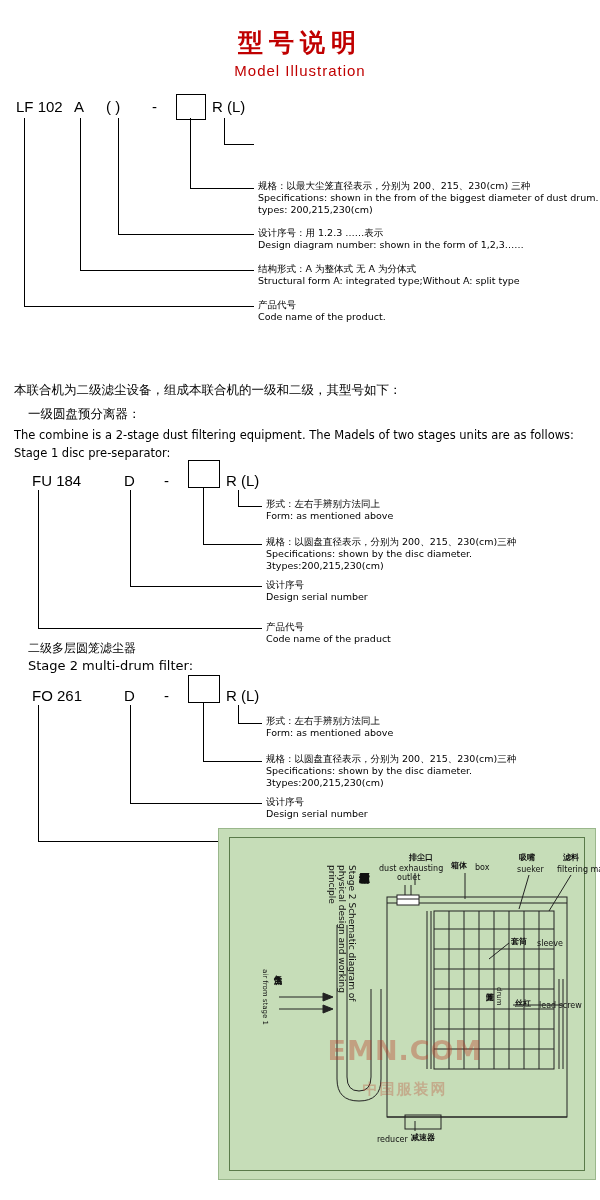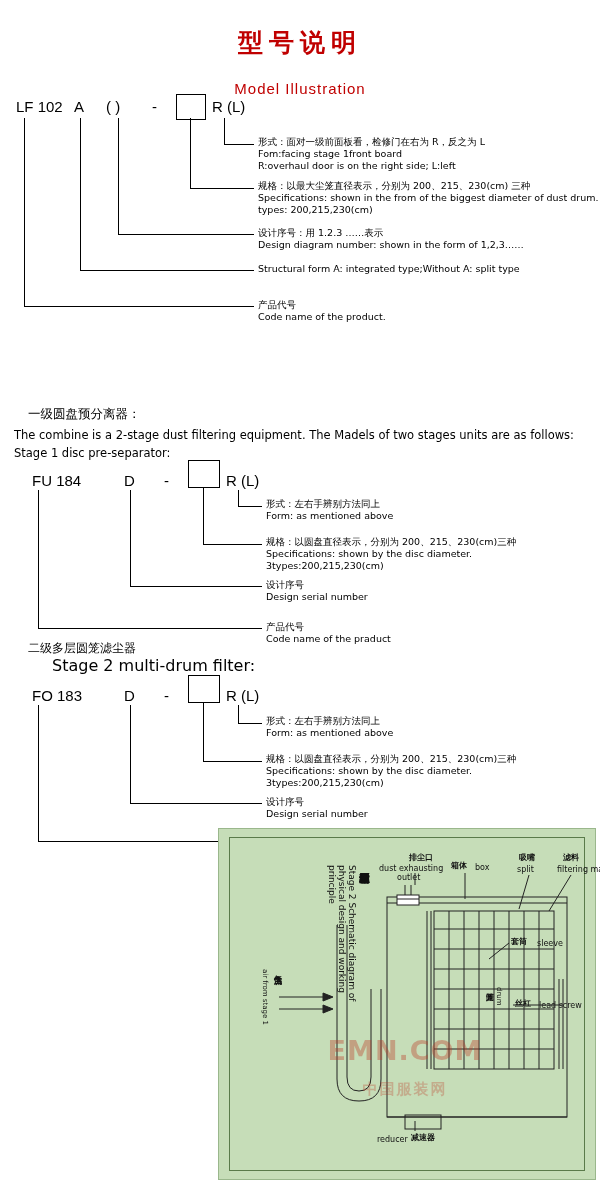--- a/index.html
+++ b/index.html
@@ -35,21 +35,20 @@
   }
   .title-en {
     position: absolute;
     top: 62px;
     left: 0;
     width: 600px;
     text-align: center;
     color: #c00000;
     font-size: 15px;
     letter-spacing: 1px;
-    margin-top: 18px;
   }
 
   
   .hline { position: absolute; height: 0; border-top: 1px solid #000; }
   .vline { position: absolute; width: 0; border-left: 1px solid #000; }
   .box {
     position: absolute;
     border: 1px solid #000;
     background: #fff;
   }
@@ -166,46 +165,43 @@
 
   <div class="vline" style="left:118px; top:118px; height:116px;"></div>
   <div class="hline" style="left:118px; top:234px; width:136px;"></div>
 
   <div class="vline" style="left:80px; top:118px; height:152px;"></div>
   <div class="hline" style="left:80px; top:270px; width:174px;"></div>
 
   <div class="vline" style="left:24px; top:118px; height:188px;"></div>
   <div class="hline" style="left:24px; top:306px; width:230px;"></div>
 
-  <div class="note" style="left:258px; top:136px;">
-    <div class="cn">形式：面对一级前面板看，检修门在右为 R，反之为 L</div>
-    <div>Fom:facing stage 1front board</div>
-    <div>R:overhaul door is on the right side; L:left</div>
-  </div>
 
   <div class="note" style="left:258px; top:180px;">
     <div class="cn">规格：以最大尘笼直径表示，分别为 200、215、230(cm) 三种</div>
     <div>Specifications: shown in the from of the biggest diameter of dust drum. 3</div>
     <div>types: 200,215,230(cm)</div>
   </div>
 
   <div class="note" style="left:258px; top:227px;">
     <div class="cn">设计序号：用 1.2.3 ……表示</div>
     <div>Design diagram number: shown in the form of 1,2,3……</div>
   </div>
 
   <div class="note" style="left:258px; top:263px;">
+    <div class="cn">结构形式：A 为整体式   无 A 为分体式</div>
     <div>Structural form A: integrated type;Without A: split type</div>
   </div>
 
   <div class="note" style="left:258px; top:299px;">
     <div class="cn">产品代号</div>
     <div>Code name of the product.</div>
   </div>
 
+  <div class="para" style="left:14px; top:380px;">本联合机为二级滤尘设备，组成本联合机的一级和二级，其型号如下：</div>
   <div class="para" style="left:28px; top:404px;">一级圆盘预分离器：</div>
   <div class="para" style="left:14px; top:426px; font-size:11.5px;">The combine is a 2-stage dust filtering equipment. The Madels of two stages units are as follows:</div>
   <div class="para" style="left:14px; top:444px; font-size:11.5px;">Stage 1  disc  pre-separator:</div>
 
   <div class="code" style="left:32px; top:472px; font-size:15px;">FU 184</div>
   <div class="code" style="left:124px; top:472px; font-size:15px;">D</div>
   <div class="code" style="left:164px; top:472px; font-size:15px;">-</div>
   <div class="box" style="left:188px; top:460px; width:30px; height:26px;"></div>
   <div class="code" style="left:226px; top:472px; font-size:15px;">R (L)</div>
 
@@ -236,23 +232,23 @@
     <div class="cn">设计序号</div>
     <div>Design serial number</div>
   </div>
 
   <div class="note" style="left:266px; top:621px;">
     <div class="cn">产品代号</div>
     <div>Code name of the praduct</div>
   </div>
 
   <div class="subhead" style="left:28px; top:640px;">二级多层圆笼滤尘器</div>
-  <div class="subhead" style="left:28px; top:658px; font-size:16px;margin-left:24px;">Stage 2 multi-drum filter:</div>
-
-  <div class="code" style="left:32px; top:687px; font-size:15px;">FO 183</div>
+  <div class="subhead" style="left:28px; top:658px; font-size:13px;">Stage 2 multi-drum filter:</div>
+
+  <div class="code" style="left:32px; top:687px; font-size:15px;">FO 261</div>
   <div class="code" style="left:124px; top:687px; font-size:15px;">D</div>
   <div class="code" style="left:164px; top:687px; font-size:15px;">-</div>
   <div class="box" style="left:188px; top:675px; width:30px; height:26px;"></div>
   <div class="code" style="left:226px; top:687px; font-size:15px;">R (L)</div>
 
   <div class="vline" style="left:238px; top:705px; height:18px;"></div>
   <div class="hline" style="left:238px; top:723px; width:24px;"></div>
 
   <div class="vline" style="left:203px; top:703px; height:58px;"></div>
   <div class="hline" style="left:203px; top:761px; width:59px;"></div>
@@ -289,21 +285,21 @@
 
     <div class="fig-vert" style="left:138px; top:36px; font-size:10px; font-weight:bold;">二级滤尘器结构原理示意图</div>
     <div class="fig-vert" style="left:112px; top:36px; font-size:9px; max-height:150px; white-space:normal; width:26px;">Stage 2 Schematic diagram of physical design and working principle</div>
 
     <div class="fig-label" style="left:190px; top:24px; font-weight:bold;">排尘口</div>
     <div class="fig-label" style="left:160px; top:35px;">dust exhausting</div>
     <div class="fig-label" style="left:178px; top:44px;">outlet</div>
     <div class="fig-label" style="left:232px; top:32px; font-weight:bold;">箱体</div>
     <div class="fig-label" style="left:256px; top:34px;">box</div>
     <div class="fig-label" style="left:300px; top:24px; font-weight:bold;">吸嘴</div>
-    <div class="fig-label" style="left:298px; top:36px;">split</div>
+    <div class="fig-label" style="left:298px; top:36px;">sueker</div>
     <div class="fig-label" style="left:344px; top:24px; font-weight:bold;">滤料</div>
     <div class="fig-label" style="left:338px; top:36px;">filtering material</div>
 
     <div class="fig-label" style="left:292px; top:108px; font-weight:bold;">套筒</div>
     <div class="fig-label" style="left:318px; top:110px;">sleeve</div>
     <div class="fig-label" style="left:296px; top:170px; font-weight:bold;">丝杠</div>
     <div class="fig-label" style="left:320px; top:172px;">lead screw</div>
 
     <div class="fig-vert" style="left:52px; top:140px; font-size:8px; font-weight:bold;">含尘气流</div>
     <div class="fig-vert" style="left:42px; top:140px; font-size:7px;">air from stage 1</div>

